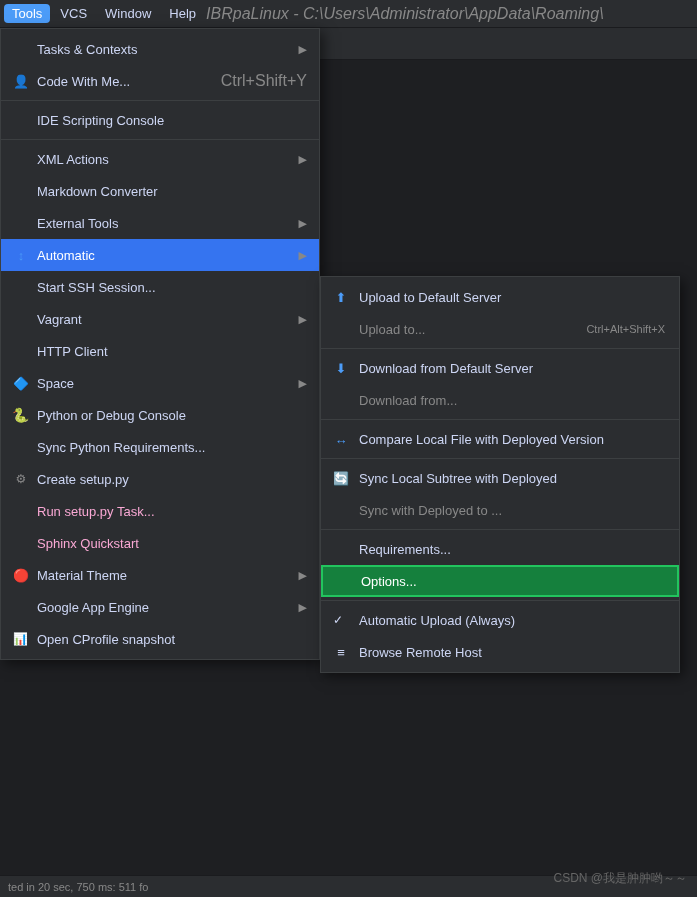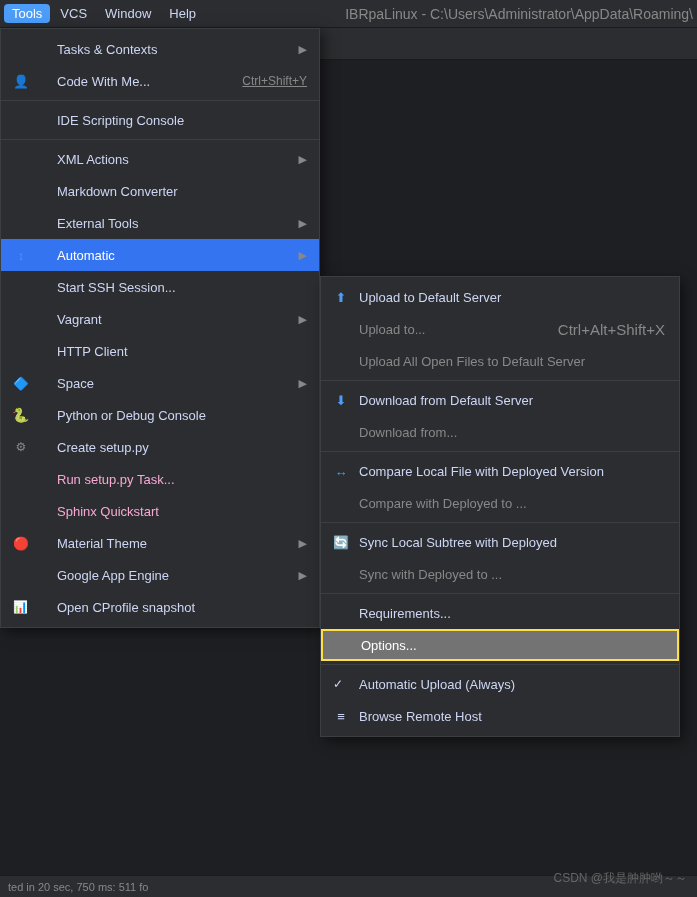--- a/index.html
+++ b/index.html
@@ -30,26 +30,27 @@
       cursor: pointer;
       color: #cdd6f4;
       font-size: 13px;
     }
     .menu-item.active {
       background: #4c9cf8;
       color: white;
     }
     .menu-title-bar {
       flex: 1;
-      text-align: right;
-      color: #888;
-      font-size: 14px;
+      text-align: left;
+      color: #888;
+      font-size: 16px;
       overflow: hidden;
       white-space: nowrap;
       text-overflow: ellipsis;
+      font-style: italic;
     }
 
     
     .tabs-bar {
       height: 32px;
       background: #2b2d30;
       display: flex;
       align-items: flex-end;
       padding: 0 0 0 4px;
       border-bottom: 1px solid #1a1b1e;
@@ -86,21 +87,21 @@
       width: 320px;
       background: #2b2d30;
       border: 1px solid #3c3f41;
       box-shadow: 4px 4px 12px rgba(0,0,0,0.5);
       padding: 4px 0;
     }
 
     .menu-entry {
       display: flex;
       align-items: center;
-      padding: 6px 12px 6px 56px;
+      padding: 6px 12px 6px 36px;
       cursor: pointer;
       position: relative;
       min-height: 32px;
       color: #cdd6f4;
       justify-content: space-between;
     }
     .menu-entry.highlighted {
       background: #3574f0;
       color: white;
     }
@@ -113,23 +114,22 @@
       left: 10px;
       width: 20px;
       text-align: center;
       font-size: 13px;
     }
     .menu-entry .entry-label {
       flex: 1;
     }
     .menu-entry .entry-shortcut {
       color: #888;
-      font-size: 12px;
+      font-size: 16px;
       margin-left: 20px;
-      text-decoration: underline;
     }
     .menu-entry .entry-arrow {
       color: #888;
       font-size: 11px;
       margin-left: 8px;
     }
     .menu-separator {
       height: 1px;
       background: #3c3f41;
       margin: 3px 0;
@@ -169,21 +169,21 @@
       left: 10px;
       width: 20px;
       text-align: center;
       font-size: 13px;
     }
     .submenu-entry .s-label {
       flex: 1;
     }
     .submenu-entry .s-shortcut {
       color: #888;
-      font-size: 15px;
+      font-size: 11px;
     }
     .submenu-separator {
       height: 1px;
       background: #3c3f41;
       margin: 3px 0;
     }
     .submenu-entry .checkmark {
       position: absolute;
       left: 12px;
       color: #cdd6f4;
@@ -295,20 +295,23 @@
       <span class="entry-icon">🔷</span>
       <span class="entry-label">Space</span>
       <span class="entry-arrow">▶</span>
     </div>
 
     <div class="menu-entry">
       <span class="entry-icon" style="font-size:14px;">🐍</span>
       <span class="entry-label">Python or Debug Console</span>
     </div>
 
+    <div class="menu-entry">
+      <span class="entry-label">Sync Python Requirements...</span>
+    </div>
 
     <div class="menu-entry">
       <span class="entry-icon" style="font-size:12px;color:#888;">⚙</span>
       <span class="entry-label">Create setup.py</span>
     </div>
 
     <div class="menu-entry disabled">
       <span class="entry-label">Run setup.py Task...</span>
     </div>
 
@@ -339,65 +342,59 @@
     <div class="submenu-entry">
       <span class="s-icon" style="color:#4c9cf8;">⬆</span>
       <span class="s-label">Upload to Default Server</span>
     </div>
 
     <div class="submenu-entry dimmed">
       <span class="s-label">Upload to...</span>
       <span class="s-shortcut">Ctrl+Alt+Shift+X</span>
     </div>
 
-    <div class="submenu-entry dimmed">
-      <span class="s-label">Upload All Open Files to Default Server</span>
-    </div>
 
 
     <div class="submenu-separator"></div>
 
     <div class="submenu-entry">
       <span class="s-icon" style="color:#4c9cf8;">⬇</span>
       <span class="s-label">Download from Default Server</span>
     </div>
 
     <div class="submenu-entry dimmed">
       <span class="s-label">Download from...</span>
     </div>
 
     <div class="submenu-separator"></div>
 
     <div class="submenu-entry">
       <span class="s-icon" style="color:#4c9cf8;">↔</span>
       <span class="s-label">Compare Local File with Deployed Version</span>
     </div>
 
-    <div class="submenu-entry dimmed">
-      <span class="s-label">Compare with Deployed to ...</span>
-    </div>
 
     <div class="submenu-separator"></div>
 
     <div class="submenu-entry">
       <span class="s-icon" style="color:#4c9cf8;">🔄</span>
       <span class="s-label">Sync Local Subtree with Deployed</span>
     </div>
 
     <div class="submenu-entry dimmed">
       <span class="s-label">Sync with Deployed to ...</span>
     </div>
 
     <div class="submenu-separator"></div>
 
     <div class="submenu-entry">
       <span class="s-label">Requirements...</span>
     </div>
 
-    <div class="submenu-entry highlighted" style="background:#737373;border:2px solid #fde047;">
+    <div class="submenu-entry highlighted" style="background:#15803d;border:2px solid #22c55e;">
       <span class="s-label">Options...</span>
     </div>
 
     <div class="submenu-separator"></div>
 
     <div class="submenu-entry">
       <span class="checkmark">✓</span>
       <span class="s-label">Automatic Upload (Always)</span>
     </div>
 

